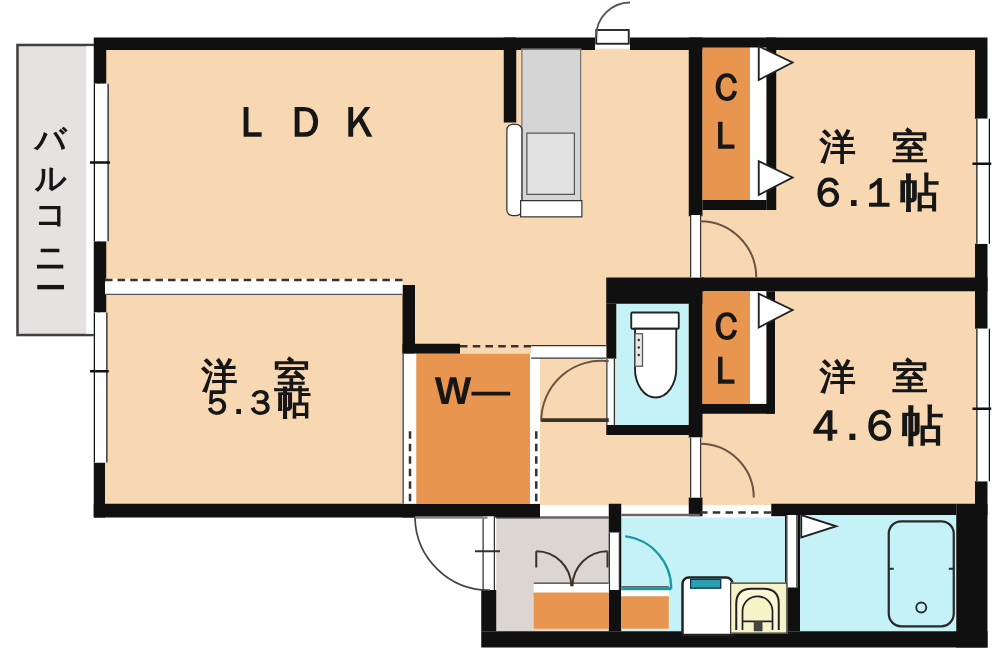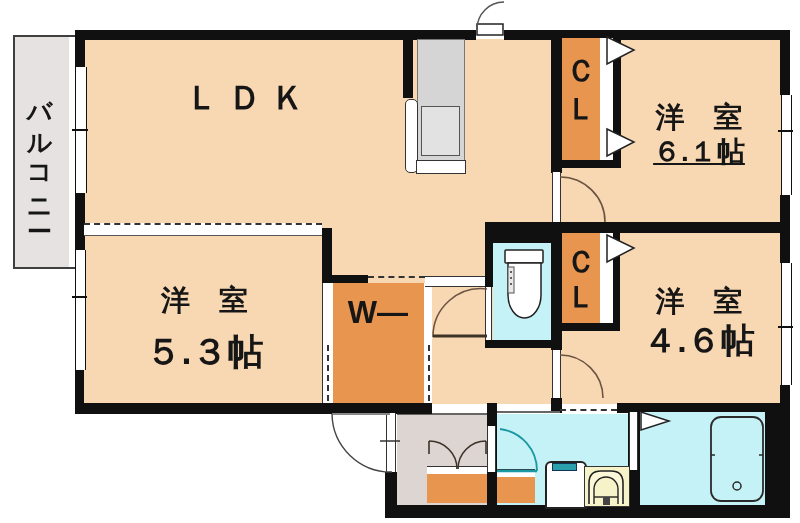--- a/index.html
+++ b/index.html
@@ -175,24 +175,24 @@
       <path d="M589,504 L589,483 Q589,471 601,471 L611,471 Q623,471 623,483 L623,504" fill="#FBF7D8" stroke="#222" stroke-width="1.6"></path>
       <path d="M594,504 L594,489 A12,12 0 0 1 618,489 L618,504" fill="#F7F3C9" stroke="#222" stroke-width="1.4"></path>
       <line x1="594" y1="497" x2="618" y2="497" stroke="#222" stroke-width="1.4"></line>
       <rect x="603" y="497" width="7" height="8" fill="#444"></rect>
     </g>
   </svg>
 
   <div class="lbl" style="left:130px;top:76px;width:240px;font-size:33px;letter-spacing:10px;">ＬＤＫ</div>
 
   <div class="lbl" style="left:618px;top:98px;width:162px;font-size:29px;">洋　室</div>
-  <div class="lbl" style="left:618px;top:133px;width:162px;font-size:28px;text-decoration:underline;">６.１帖</div>
+  <div class="lbl" style="left:618px;top:133px;width:162px;font-size:32px;">６.１帖</div>
 
   <div class="lbl" style="left:92px;top:281px;width:225px;font-size:29px;">洋　室</div>
-  <div class="lbl" style="left:92px;top:328px;width:225px;font-size:36px;">５.３帖</div>
+  <div class="lbl" style="left:92px;top:304px;width:225px;font-size:27px;">５.３帖</div>
 
   <div class="lbl" style="left:618px;top:282px;width:162px;font-size:29px;">洋　室</div>
   <div class="lbl" style="left:618px;top:318px;width:162px;font-size:34px;">４.６帖</div>
 
   <div class="lbl" style="left:560px;top:52px;width:42px;font-size:30px;line-height:1.25;">
     <div>Ｃ</div>
     <div>Ｌ</div>
   </div>
   <div class="lbl" style="left:560px;top:245px;width:42px;font-size:30px;line-height:1.15;">
     <div>Ｃ</div>

